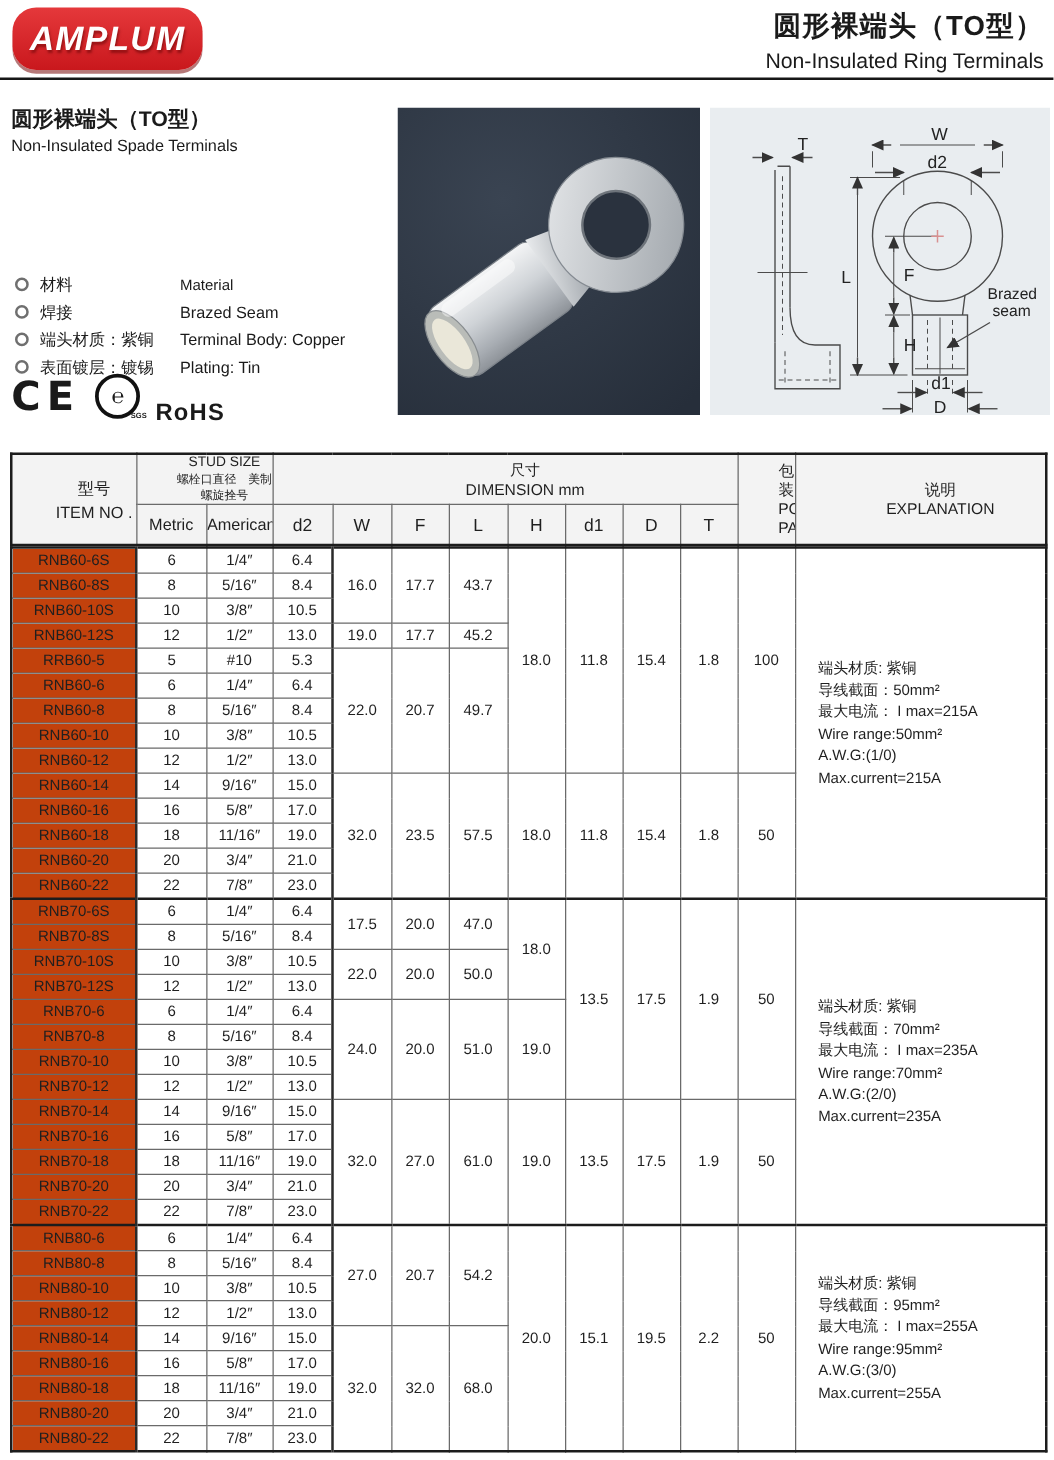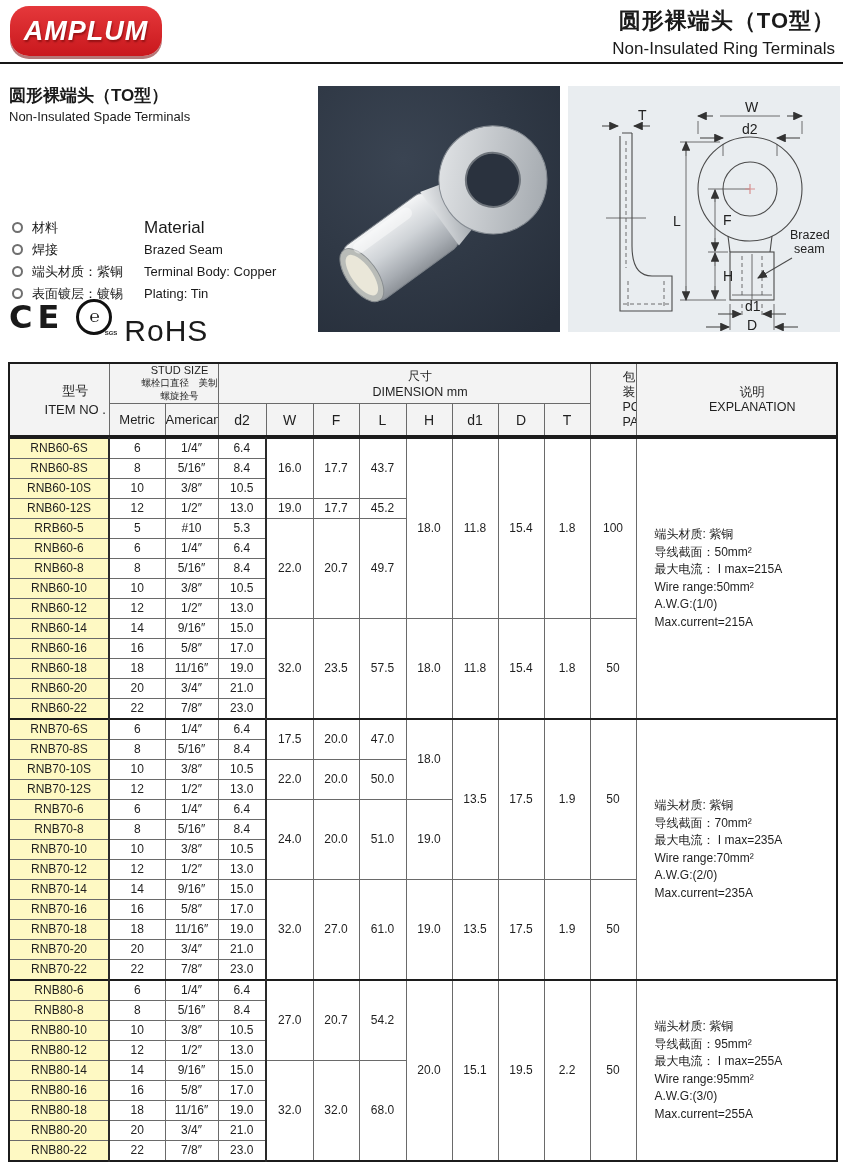--- a/index.html
+++ b/index.html
@@ -19,28 +19,28 @@
 
   
   .intro-title{position:absolute;left:9px;top:84px;}
   .intro-zh{font-size:17px;font-weight:bold;}
   .intro-en{font-size:13px;margin-top:2px;}
   .materials{position:absolute;left:12px;top:219px;}
   .mat-row{display:flex;align-items:center;margin-bottom:5px;height:17px;}
   .bullet{width:7px;height:7px;border:2px solid #6f6f6f;border-radius:50%;margin-right:9px;flex:0 0 auto;}
   .mat-zh{width:112px;font-size:13px;}
   .mat-en{font-size:13px;}
-  .mat-en.big{font-size:17px;}
+  .mat-en.big{font-size:12px;}
   .certs{position:absolute;left:9px;top:297px;display:flex;align-items:center;gap:12px;height:40px;}
   .ce-mark{font-size:32px;font-weight:bold;letter-spacing:5px;font-family:"DejaVu Sans",sans-serif;}
   .sgs-mark{position:relative;width:30px;height:30px;border:3px solid #111;border-radius:50%;
             display:flex;align-items:center;justify-content:center;}
   .sgs-mark .e{font-size:17px;font-weight:bold;}
   .sgs-mark .sgs{position:absolute;right:-8px;bottom:-4px;font-size:6px;font-weight:bold;}
-  .rohs-mark{font-size:30px;font-weight:normal;letter-spacing:1px;margin-top:28px;}
+  .rohs-mark{font-size:19px;font-weight:bold;letter-spacing:1px;margin-top:28px;}
 
   .photo{position:absolute;left:318px;top:86px;width:242px;height:246px;}
   .diagram{position:absolute;left:568px;top:86px;width:272px;height:246px;}
 
   
   table{border-collapse:collapse;table-layout:fixed;}
   .head-table{position:absolute;left:8px;top:362px;width:828px;border:2px solid #1c1c1c;background:#f3f3f3;}
   .body-table{position:absolute;left:8px;top:437px;width:828px;border:2px solid #1c1c1c;}
   th,td{border:1px solid #6a6a6a;padding:0;text-align:center;vertical-align:middle;
         font-weight:normal;color:#1f1f1f;overflow:hidden;}
@@ -49,21 +49,21 @@
   .th-item .l1{font-size:13px;display:block;}
   .th-item .l2{font-size:13px;display:block;margin-top:2px;}
   .th-stud .l1{font-size:11px;display:block;}
   .th-stud .l2{font-size:9.5px;display:block;margin-top:1px;}
   .th-dim .l1{font-size:12px;display:block;}
   .th-dim .l2{font-size:12.5px;display:block;}
   .th-pack span,.th-expl span{display:block;font-size:12.5px;line-height:15px;}
   .hr2 .dimcell{font-size:14px;}
 
   .body-table td{height:19px;font-size:12px;line-height:13px;background:#fff;}
-  td.c-item{background:#fef9c3;border-right:2px solid #2a2a2a;}
+  td.c-item{background:#c2410c;border-right:2px solid #2a2a2a;}
   td.c-d2{border-right:2px solid #2a2a2a;}
   tr.section-start td{border-top:2px solid #1c1c1c;}
   td.c-expl{text-align:left;padding-left:18px;}
   td.c-expl div{font-size:12px;line-height:17.5px;white-space:nowrap;}
 </style>
 </head>
 <body>
 
 <div class="page">
 

